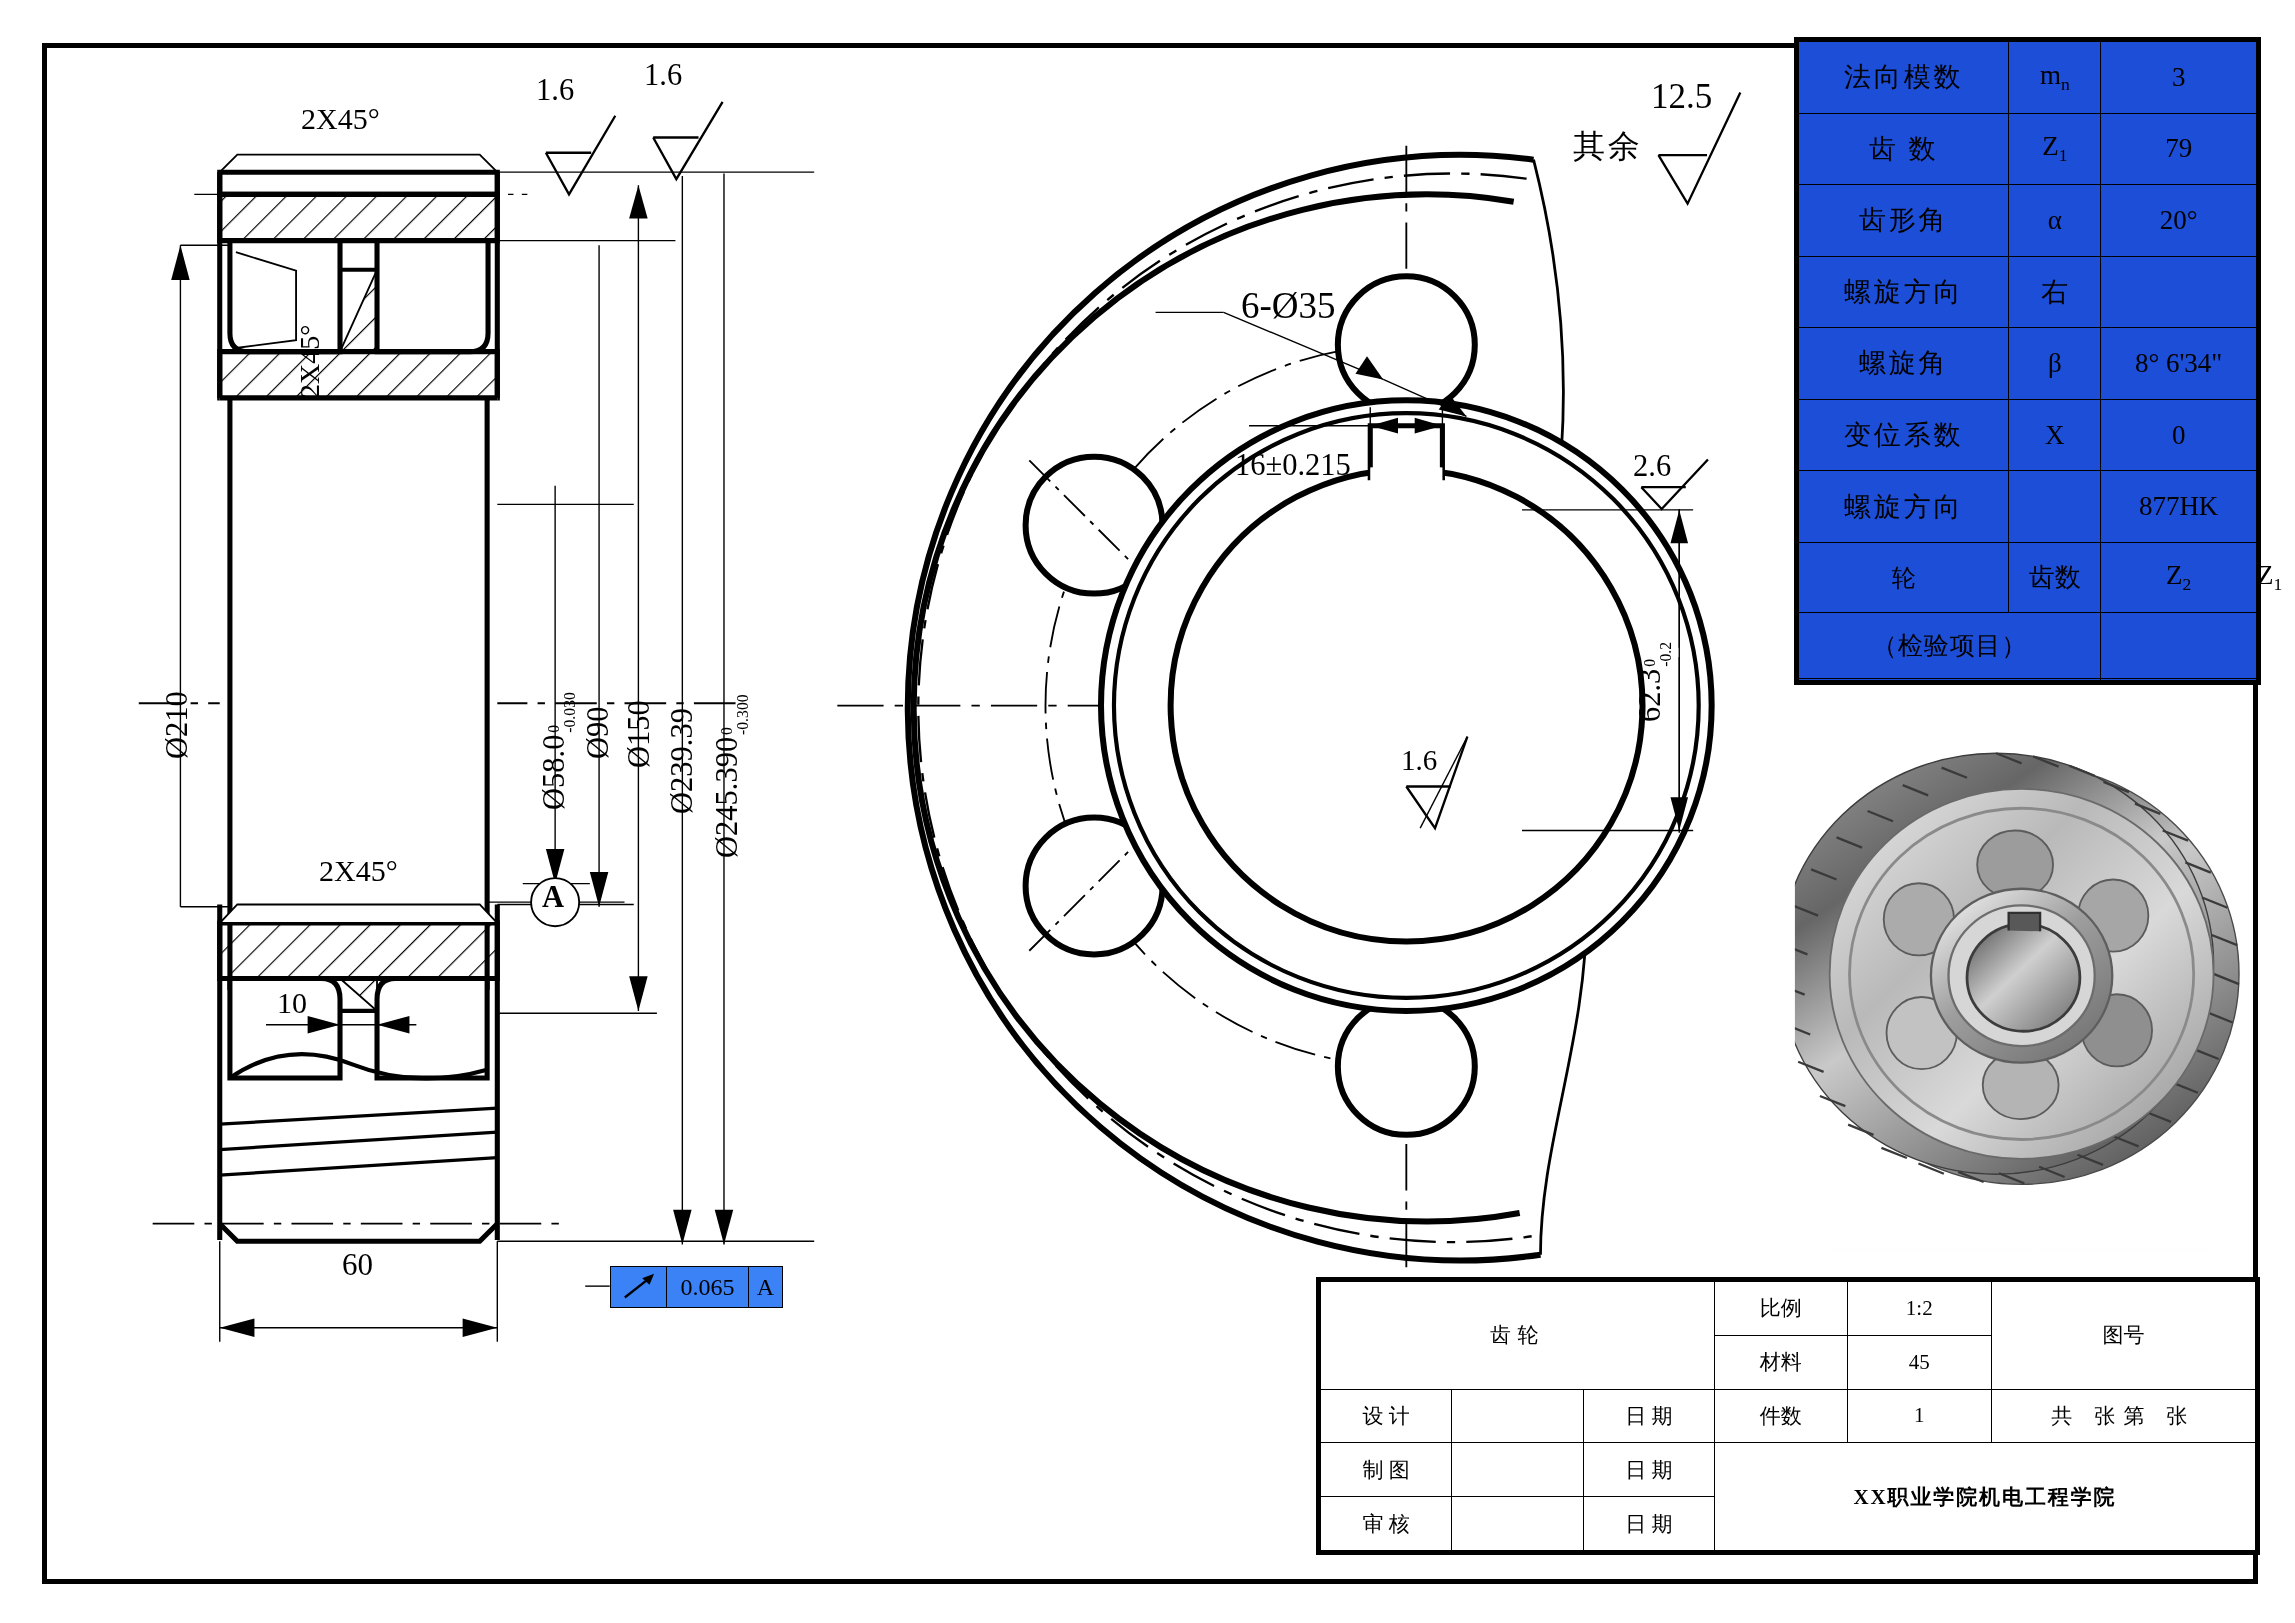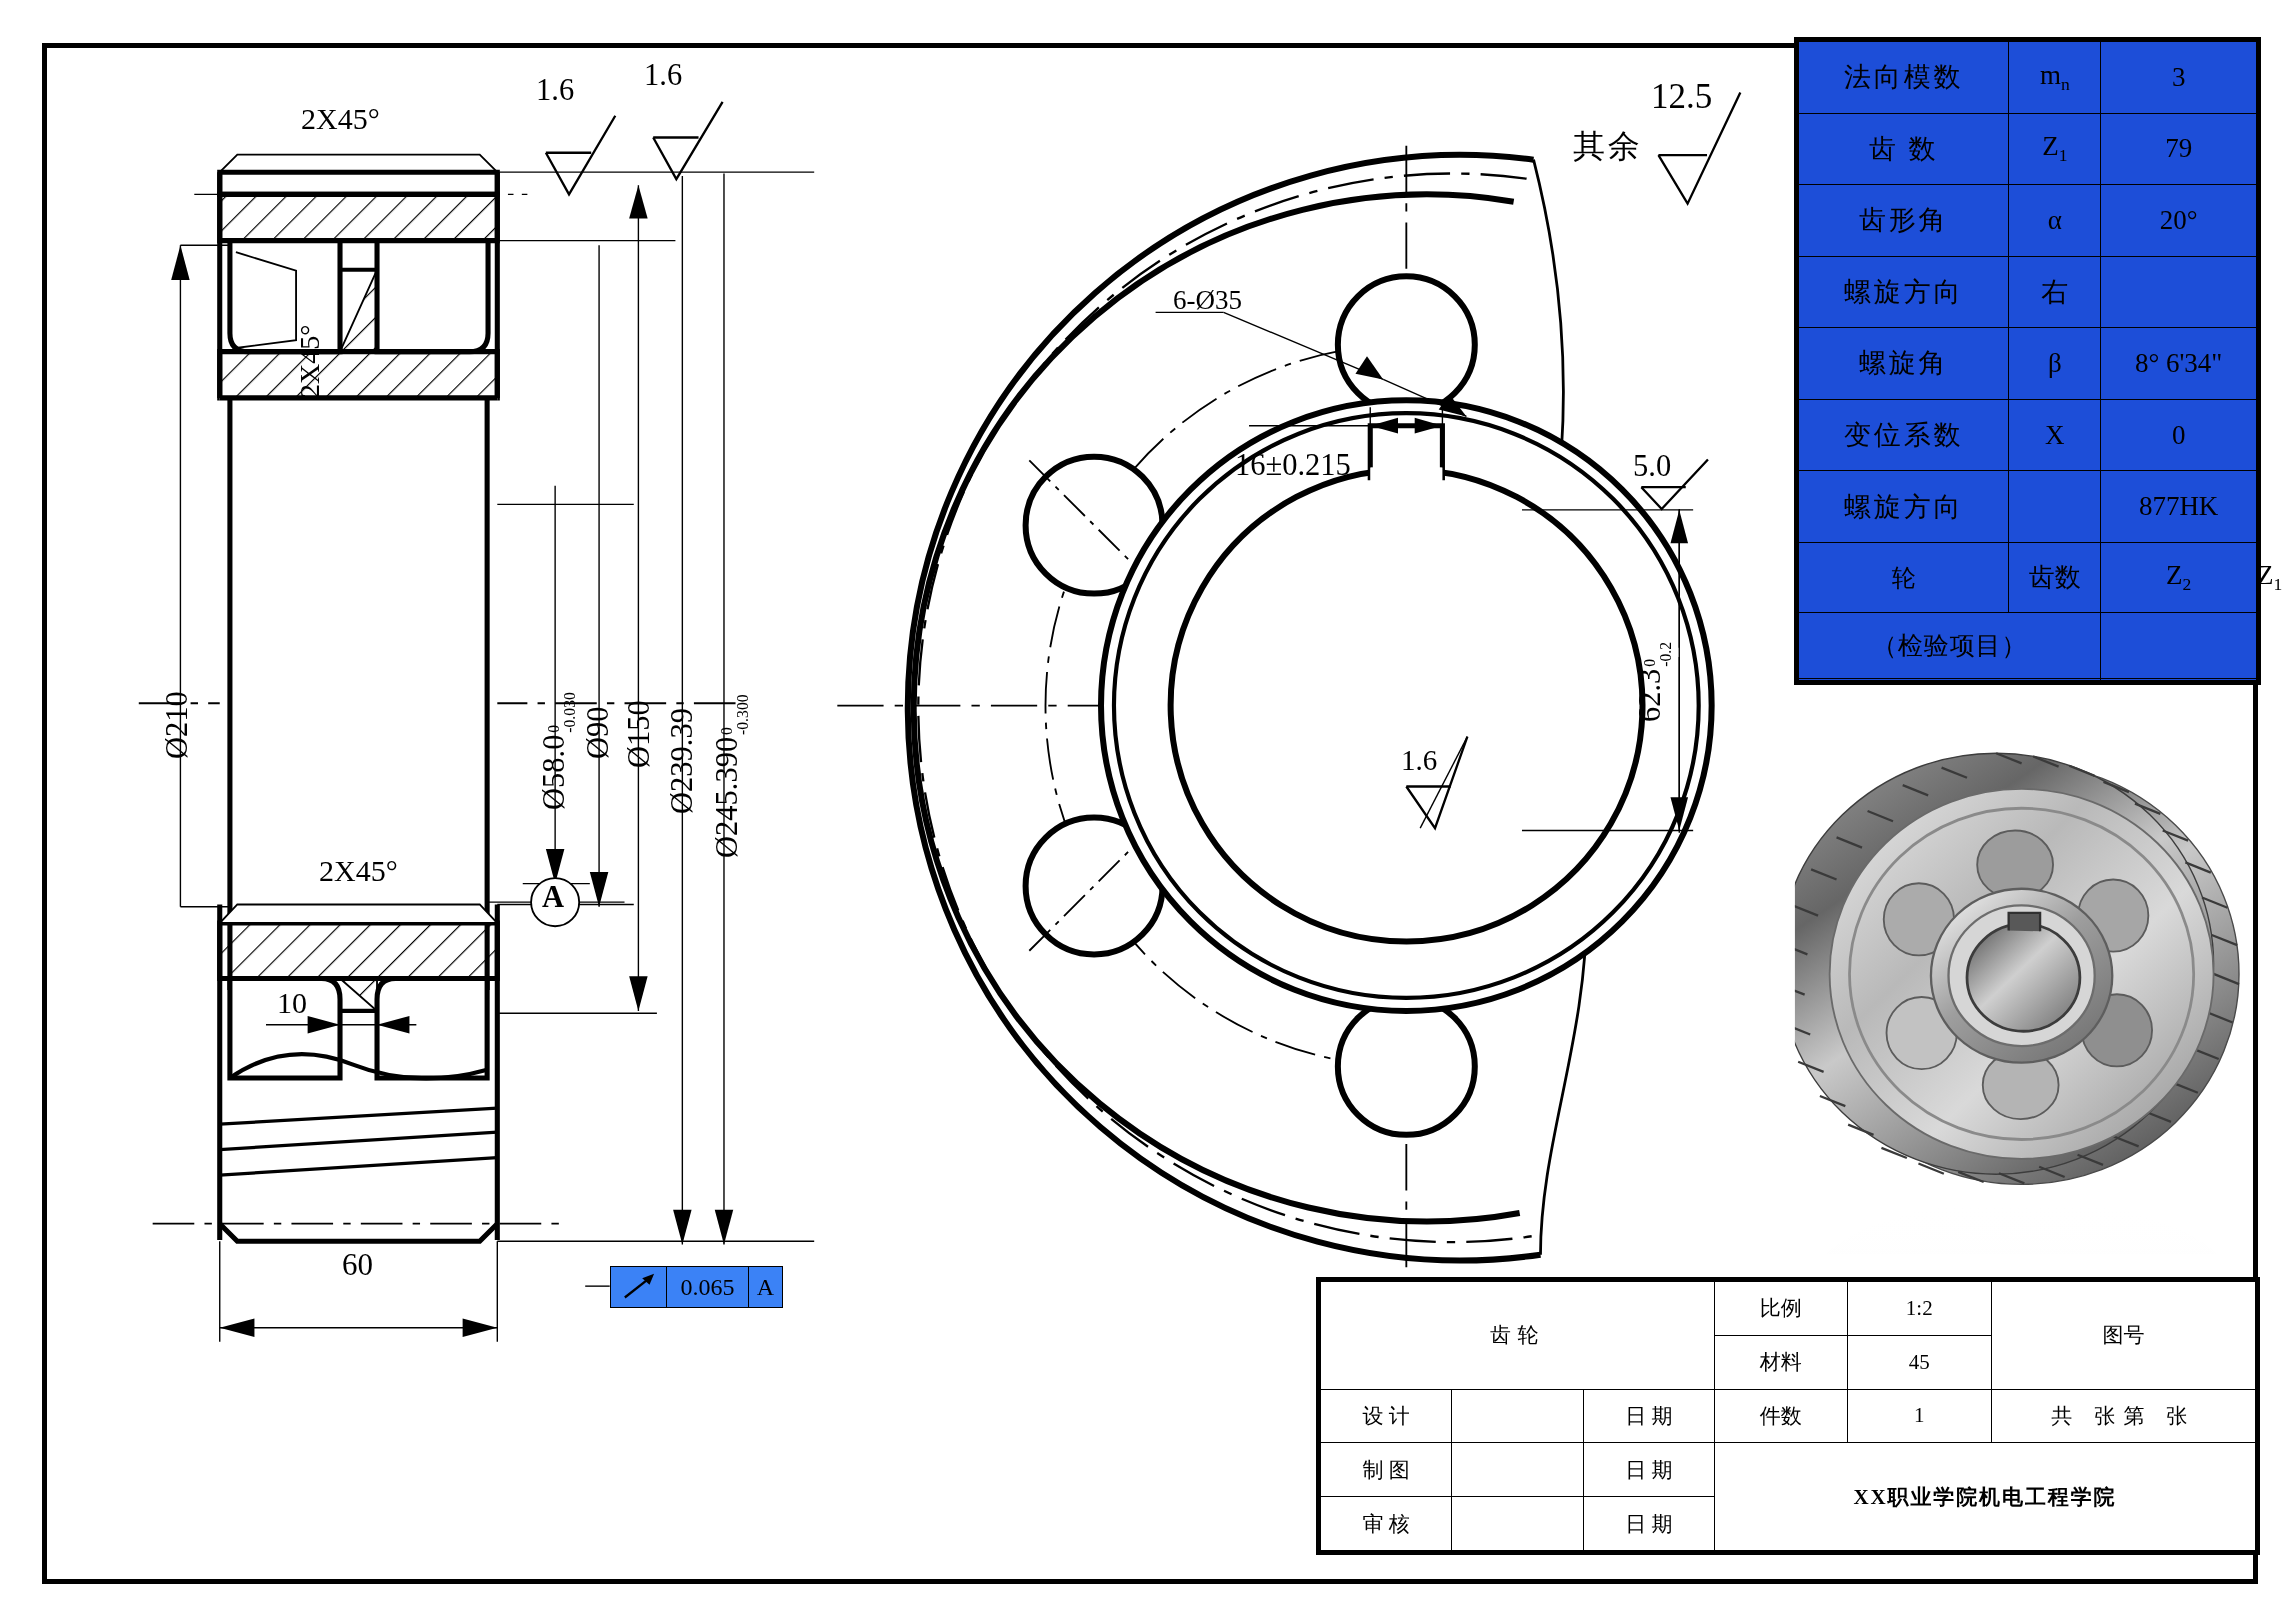--- a/index.html
+++ b/index.html
@@ -424,32 +424,32 @@
       <span style="display:block;">0</span>
       <span style="display:block;">-0.300</span>
     </span>
   </div>
 
   <div class="lbl" style="left:277px;top:988px;font-size:30px;text-align:center;">10</div>
   <div class="lbl" style="left:342px;top:1249px;font-size:31px;">60</div>
 
   <div class="lbl" style="left:542px;top:882px;font-size:30.5px;font-weight:700;">A</div>
 
-  <div class="lbl" style="left:1173px;top:287px;font-size:27px;">6-Ø35</div>
+  <div class="lbl" style="left:1241px;top:287px;font-size:37px;">6-Ø35</div>
   <div class="lbl" style="left:1235px;top:450px;font-size:30.5px;">16±0.215</div>
 
   <div class="rot90" style="position:absolute;left:1633px;top:722px;">
     <span style="font-size:30.5px;font-family:'Liberation Serif',serif;">62.3</span><span style="display:inline-block;vertical-align:middle;font-size:15.7px;line-height:1.05;text-align:left;margin-left:1.9px;">
       <span style="display:block;">0</span>
       <span style="display:block;">-0.2</span>
     </span>
   </div>
 
   <div class="lbl" style="left:1401px;top:746px;font-size:29px;">1.6</div>
-  <div class="lbl" style="left:1633px;top:451px;font-size:30.5px;">5.0</div>
+  <div class="lbl" style="left:1633px;top:451px;font-size:30.5px;">2.6</div>
 
   <div class="lbl cn" style="left:1573px;top:130px;font-size:32px;letter-spacing:2.8px;">其余</div>
   <div class="lbl" style="left:1651px;top:79px;font-size:35px;">12.5</div>
 
   <div id="gtol">
     <div class="gt-sym">
       <svg width="42" height="32" viewBox="0 0 90 70">
         <line x1="14" y1="58" x2="70" y2="14" stroke="#000" stroke-width="5"></line>
         <polygon points="78,6 52,16 68,30" fill="#000"></polygon>
       </svg>

